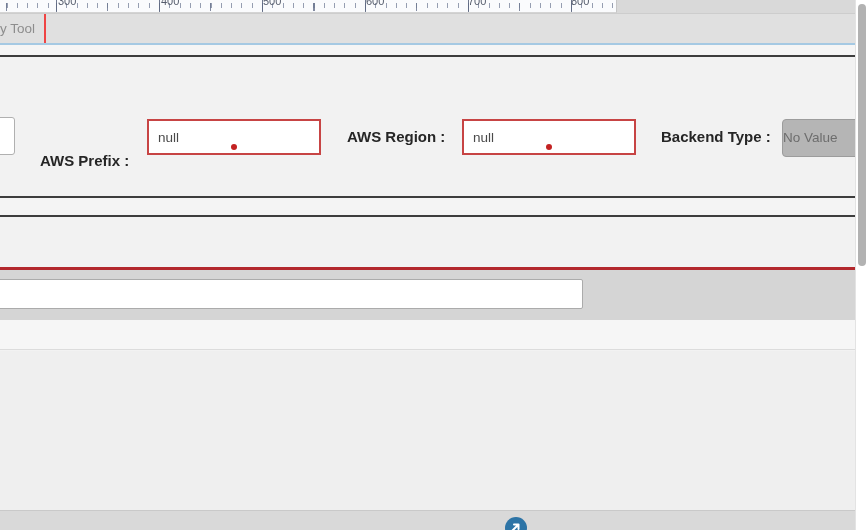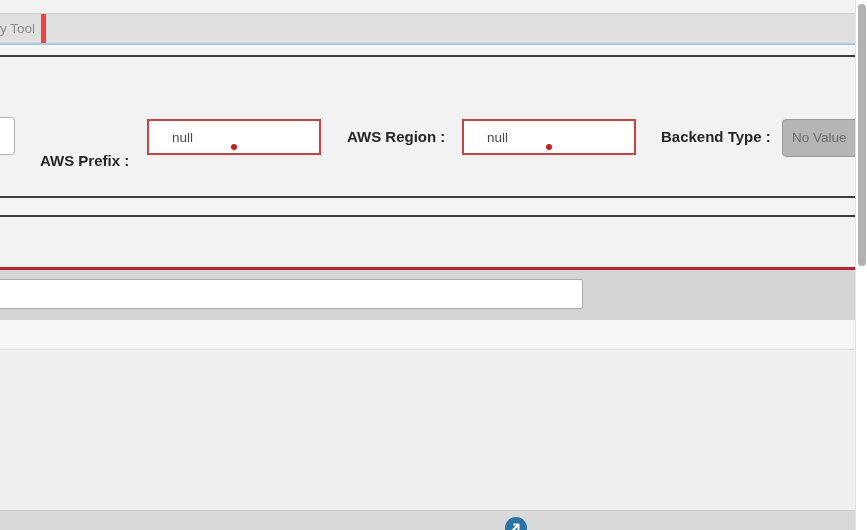--- a/index.html
+++ b/index.html
@@ -19,58 +19,71 @@
     background-image:repeating-linear-gradient(to right, rgba(110,120,145,.85) 0 1px, transparent 1px 51.5px);
     background-position:56px 0; }
   .ticks-major { position:absolute; left:0; top:0; width:100%; height:13px;
     background-image:repeating-linear-gradient(to right, rgba(95,105,130,.9) 0 1px, transparent 1px 103px);
     background-position:56px 0; }
   .rlabel { position:absolute; top:-5px; width:34px; font-size:11px; color:#565d6d; text-align:left; }
   .rl0{left:58px;} .rl1{left:161px;} .rl2{left:263px;} .rl3{left:366px;} .rl4{left:468px;} .rl5{left:571px;}
   
   .tabbar { position:absolute; left:0; top:13px; width:855px; height:30px; background:#e0e0e0; border-top:1px solid #cdcdcd; }
   .tab { position:absolute; top:0; height:30px; line-height:29px; font-size:13.5px; }
-  .tab-tool { left:0; width:46px; color:#8d8d8d; background:#e0e0e0; border-right:5px solid #ef4444; padding-left:0; overflow:hidden; white-space:nowrap; }
+  .tab-tool { left:0; width:46px; color:#8d8d8d; background:#e0e0e0; border-right:2px solid #ef4444; padding-left:0; overflow:hidden; white-space:nowrap; }
   .tab-site { left:46px; width:97px; color:#383838; background:#ebebeb; border:1px solid #bdbdbd; border-bottom:none; text-align:center; }
   .blue-line { position:absolute; left:0; top:43px; width:867px; height:2px; background:#a5c9e3; }
   
   .band-a { position:absolute; left:0; top:45px; width:867px; height:10px; background:#f5f5f5; }
   .dark-line { position:absolute; left:0; width:855px; height:2px; background:#3d3d3d; }
   .dl1{top:55px;} .dl2{top:196px;} .dl3{top:215px;}
   .form-band { position:absolute; left:0; top:57px; width:855px; height:139px; background:#f2f2f2; }
   .band-b { position:absolute; left:0; top:198px; width:855px; height:17px; background:#f4f4f4; }
   .band-c { position:absolute; left:0; top:217px; width:855px; height:50px; background:#f2f2f2; }
   .red-line { position:absolute; left:0; top:267px; width:855px; height:3px; background:#b3282d; }
   .gray-band { position:absolute; left:0; top:270px; width:855px; height:50px; background:#d5d5d5; }
   .band-d { position:absolute; left:0; top:320px; width:855px; height:30px; background:#f6f6f6; border-bottom:1px solid #dcdcdc; }
   .band-e { position:absolute; left:0; top:351px; width:855px; height:159px; background:#efefef; }
   .bottom-band { position:absolute; left:0; top:510px; width:867px; height:20px; background:#d9d9d9; border-top:1px solid #c9c9c9; }
   
   .form-label { position:absolute; top:128px; font-size:15px; font-weight:bold; color:#262626; }
   .lbl-prefix{left:40px;margin-top:24px;} .lbl-region{left:347px;} .lbl-backend{left:661px;}
   .err-box { position:absolute; top:119px; height:36px; width:174px; border:2px solid #c74444; background:#fff; }
   .err-prefix{left:147px;} .err-region{left:462px;}
-  .err-box input { width:100%; height:100%; border:none; outline:none; background:transparent; font-family:"Liberation Sans",sans-serif; font-size:13.5px; color:#4a4a4a; padding-left:23px; }
+  .err-box input { width:100%; height:100%; border:none; outline:none; background:transparent; font-family:"Liberation Sans",sans-serif; font-size:13.5px; color:#4a4a4a; padding-left:9px; }
   .err-dot { position:absolute; left:50%; bottom:3px; width:6px; height:6px; margin-left:-3px; border-radius:50%; background:#c32222; }
-  .novalue { position:absolute; left:782px; top:119px; width:80px; height:38px; background:#b5b5b5; border:1px solid #9c9c9c; border-radius:4px; line-height:36px; padding-left:9px; font-size:13.5px; color:#6d6d6d; }
+  .novalue { position:absolute; left:782px; top:119px; width:80px; height:38px; background:#b5b5b5; border:1px solid #9c9c9c; border-radius:4px; line-height:36px; font-size:13.5px; color:#6d6d6d; }
   .partial-input { position:absolute; left:-12px; top:117px; width:27px; height:38px; background:#fff; border:1px solid #b0b0b0; border-radius:3px; }
   .wide-input { position:absolute; left:-12px; top:279px; width:595px; height:30px; background:#fff; border:1px solid #ababab; border-radius:2px; }
   .wide-input input { width:100%; height:100%; border:none; outline:none; background:transparent; font-family:"Liberation Sans",sans-serif; font-size:13.5px; color:#4a4a4a; padding-left:8px; }
   
   .fab { position:absolute; left:505px; top:517px; width:22px; height:22px; border-radius:50%; background:#2d74a6; }
   .fab svg { position:absolute; left:0; top:0; }
   
   .scrollbar { position:absolute; left:855px; top:0; width:12px; height:530px; background:#ffffff; border-left:1px solid #e3e3e3; }
   .scroll-thumb { position:absolute; left:2px; top:4px; width:8px; height:262px; background:#b2b2b2; border-radius:4px; }
 </style>
 </head>
 <body>
 
 <div id="app">
 
+  <div class="ruler-strip">
+    <div class="ruler">
+      <div class="ticks-minor"></div>
+      <div class="ticks-medium"></div>
+      <div class="ticks-major"></div>
+      <span class="rlabel rl0">300</span>
+      <span class="rlabel rl1">400</span>
+      <span class="rlabel rl2">500</span>
+      <span class="rlabel rl3">600</span>
+      <span class="rlabel rl4">700</span>
+      <span class="rlabel rl5">800</span>
+    </div>
+  </div>
 
   <div class="tabbar">
     <div class="tab tab-tool">
       <span>y Tool</span>
     </div>
   </div>
   <div class="blue-line"></div>
 
   <div class="band-a"></div>
   <div class="dark-line dl1"></div>

